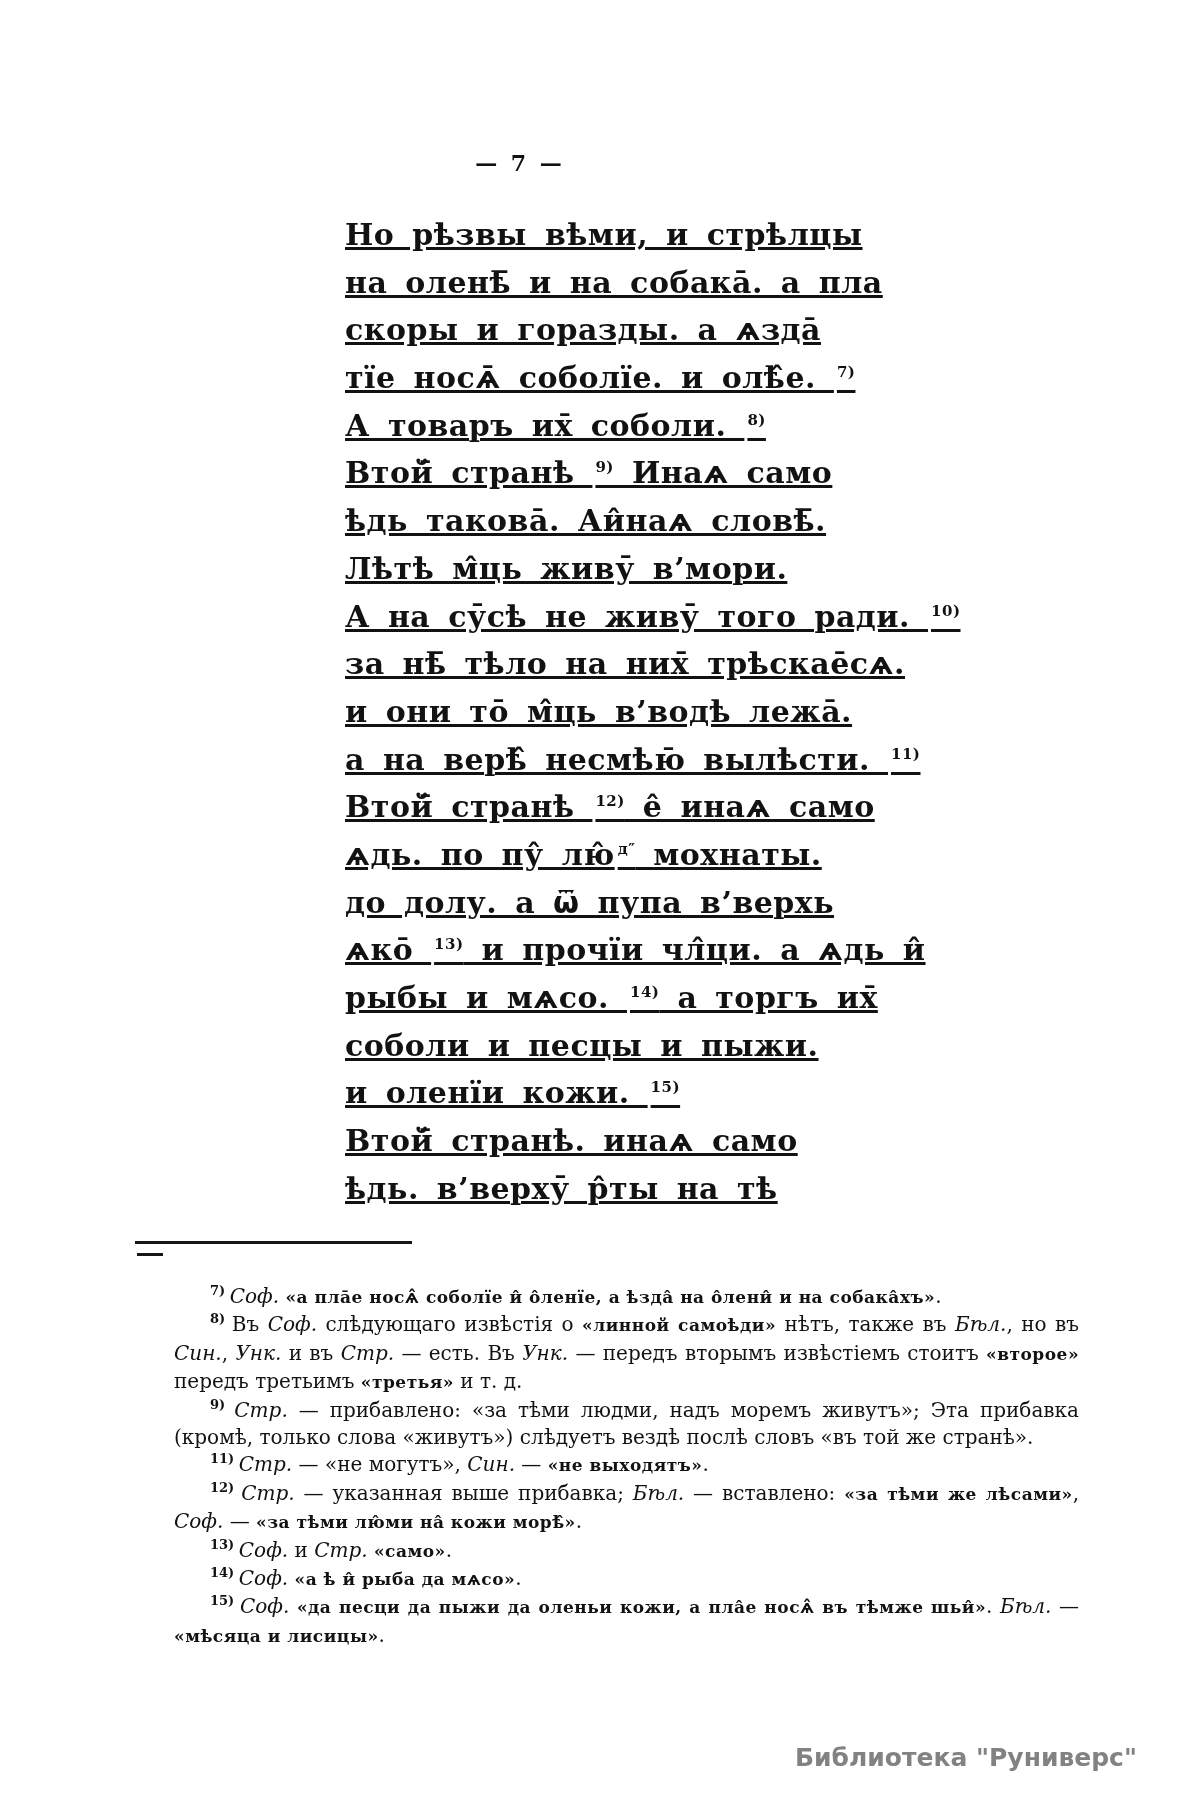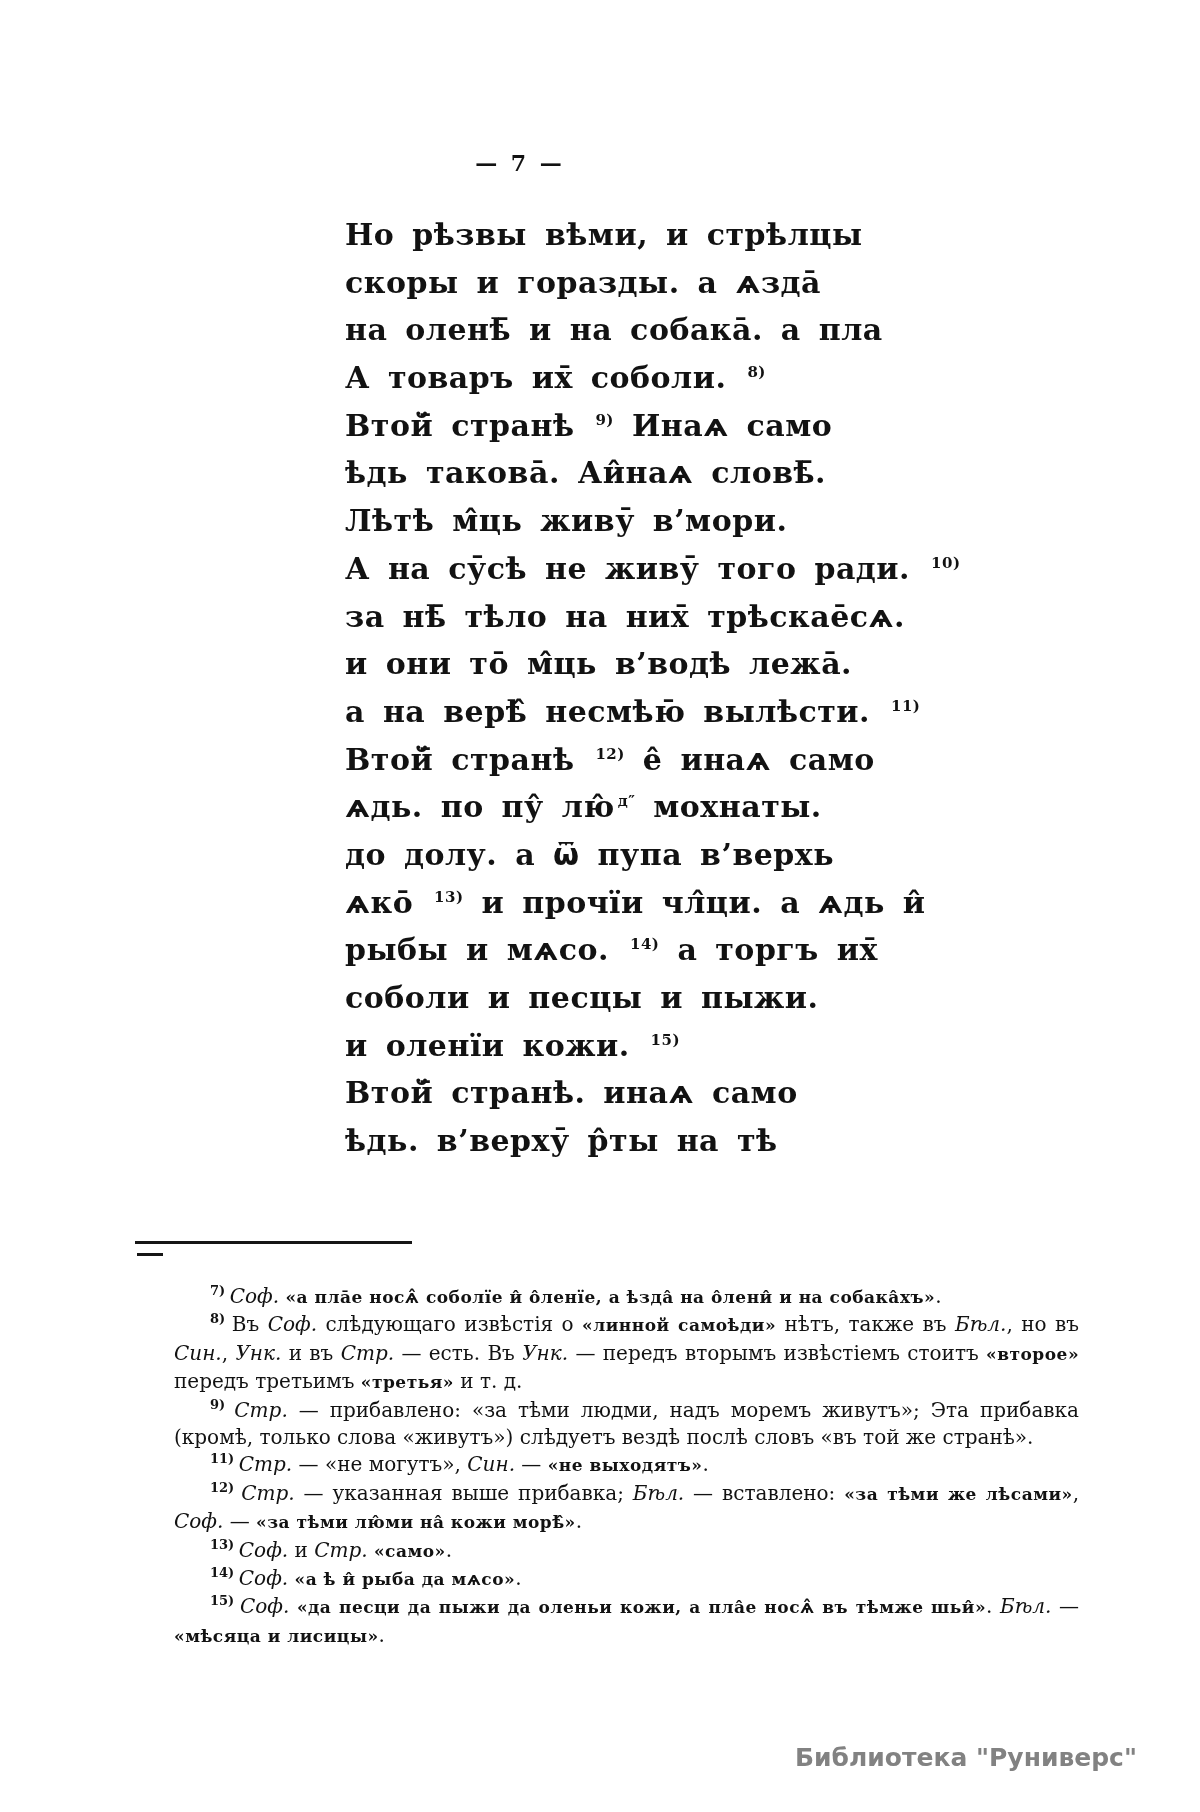--- a/index.html
+++ b/index.html
@@ -8,21 +8,21 @@
     position:relative;width:1200px;height:1812px;background:#ffffff;
     color:#121212;font-family:"DejaVu Serif","DejaVu Sans",serif;overflow:hidden;
   }
   .page-number{
     position:absolute;top:150px;left:410px;width:220px;text-align:center;
     font-size:22px;font-weight:bold;letter-spacing:3px;white-space:nowrap;
   }
   .main-text{position:absolute;left:345px;top:211px;}
   .ms-line{
     height:47.7px;line-height:47.7px;white-space:nowrap;
-    font-weight:bold;font-size:30px;word-spacing:7px;letter-spacing:0.5px;
+    font-weight:bold;font-size:30px;word-spacing:7px;letter-spacing:0.5px;text-decoration:underline;
   }
   .ms-line sup.fnref{
     font-size:15px;vertical-align:super;line-height:0;margin-left:3px;font-weight:bold;
   }
   .fn-rule{position:absolute;left:135px;top:1241px;width:277px;height:3px;background:#161616;}
   .fn-rule-tick{position:absolute;left:137px;top:1253px;width:26px;height:3px;background:#161616;}
   .footnotes{
     position:absolute;left:150px;top:1283px;width:905px;
     font-size:20px;line-height:27.4px;text-align:justify;margin-left:24px;
   }
@@ -37,22 +37,23 @@
   }
 </style>
 </head>
 <body>
 
 <div class="page">
   <div class="page-number">— 7 —</div>
 
   <div class="main-text" id="main-text">
       <div class="ms-line">Но рѣзвы вѣми, и стрѣлцы</div>
+      <div class="ms-line">на оленѣ̄ и на собака̄. а пла</div>
       <div class="ms-line">скоры и горазды. а ѧзда̄</div>
-      <div class="ms-line">на оленѣ̄ и на собака̄. а пла</div>
+      <div class="ms-line">тїе носѧ̄ соболїе. и олѣ̂е. <sup class="fnref">7)</sup></div>
       <div class="ms-line">А товаръ их̄ соболи. <sup class="fnref">8)</sup></div>
       <div class="ms-line">Втой̄ странѣ <sup class="fnref">9)</sup> Инаѧ само</div>
       <div class="ms-line">ѣдь такова̄. Аи̂наѧ словѣ̄.</div>
       <div class="ms-line">Лѣтѣ м̂ць живӯ в’мори.</div>
       <div class="ms-line">А на сӯсѣ не живӯ того ради. <sup class="fnref">10)</sup></div>
       <div class="ms-line">за нѣ̄ тѣло на них̄ трѣскае̄сѧ.</div>
       <div class="ms-line">и они то̄ м̂ць в’водѣ лежа̄.</div>
       <div class="ms-line">а на верѣ̂ несмѣю̄ вылѣсти. <sup class="fnref">11)</sup></div>
       <div class="ms-line">Втой̄ странѣ <sup class="fnref">12)</sup> е̂ инаѧ само</div>
       <div class="ms-line">ѧдь. по пу̂ лю̂<sup class="fnref">д″</sup> мохнаты.</div>

